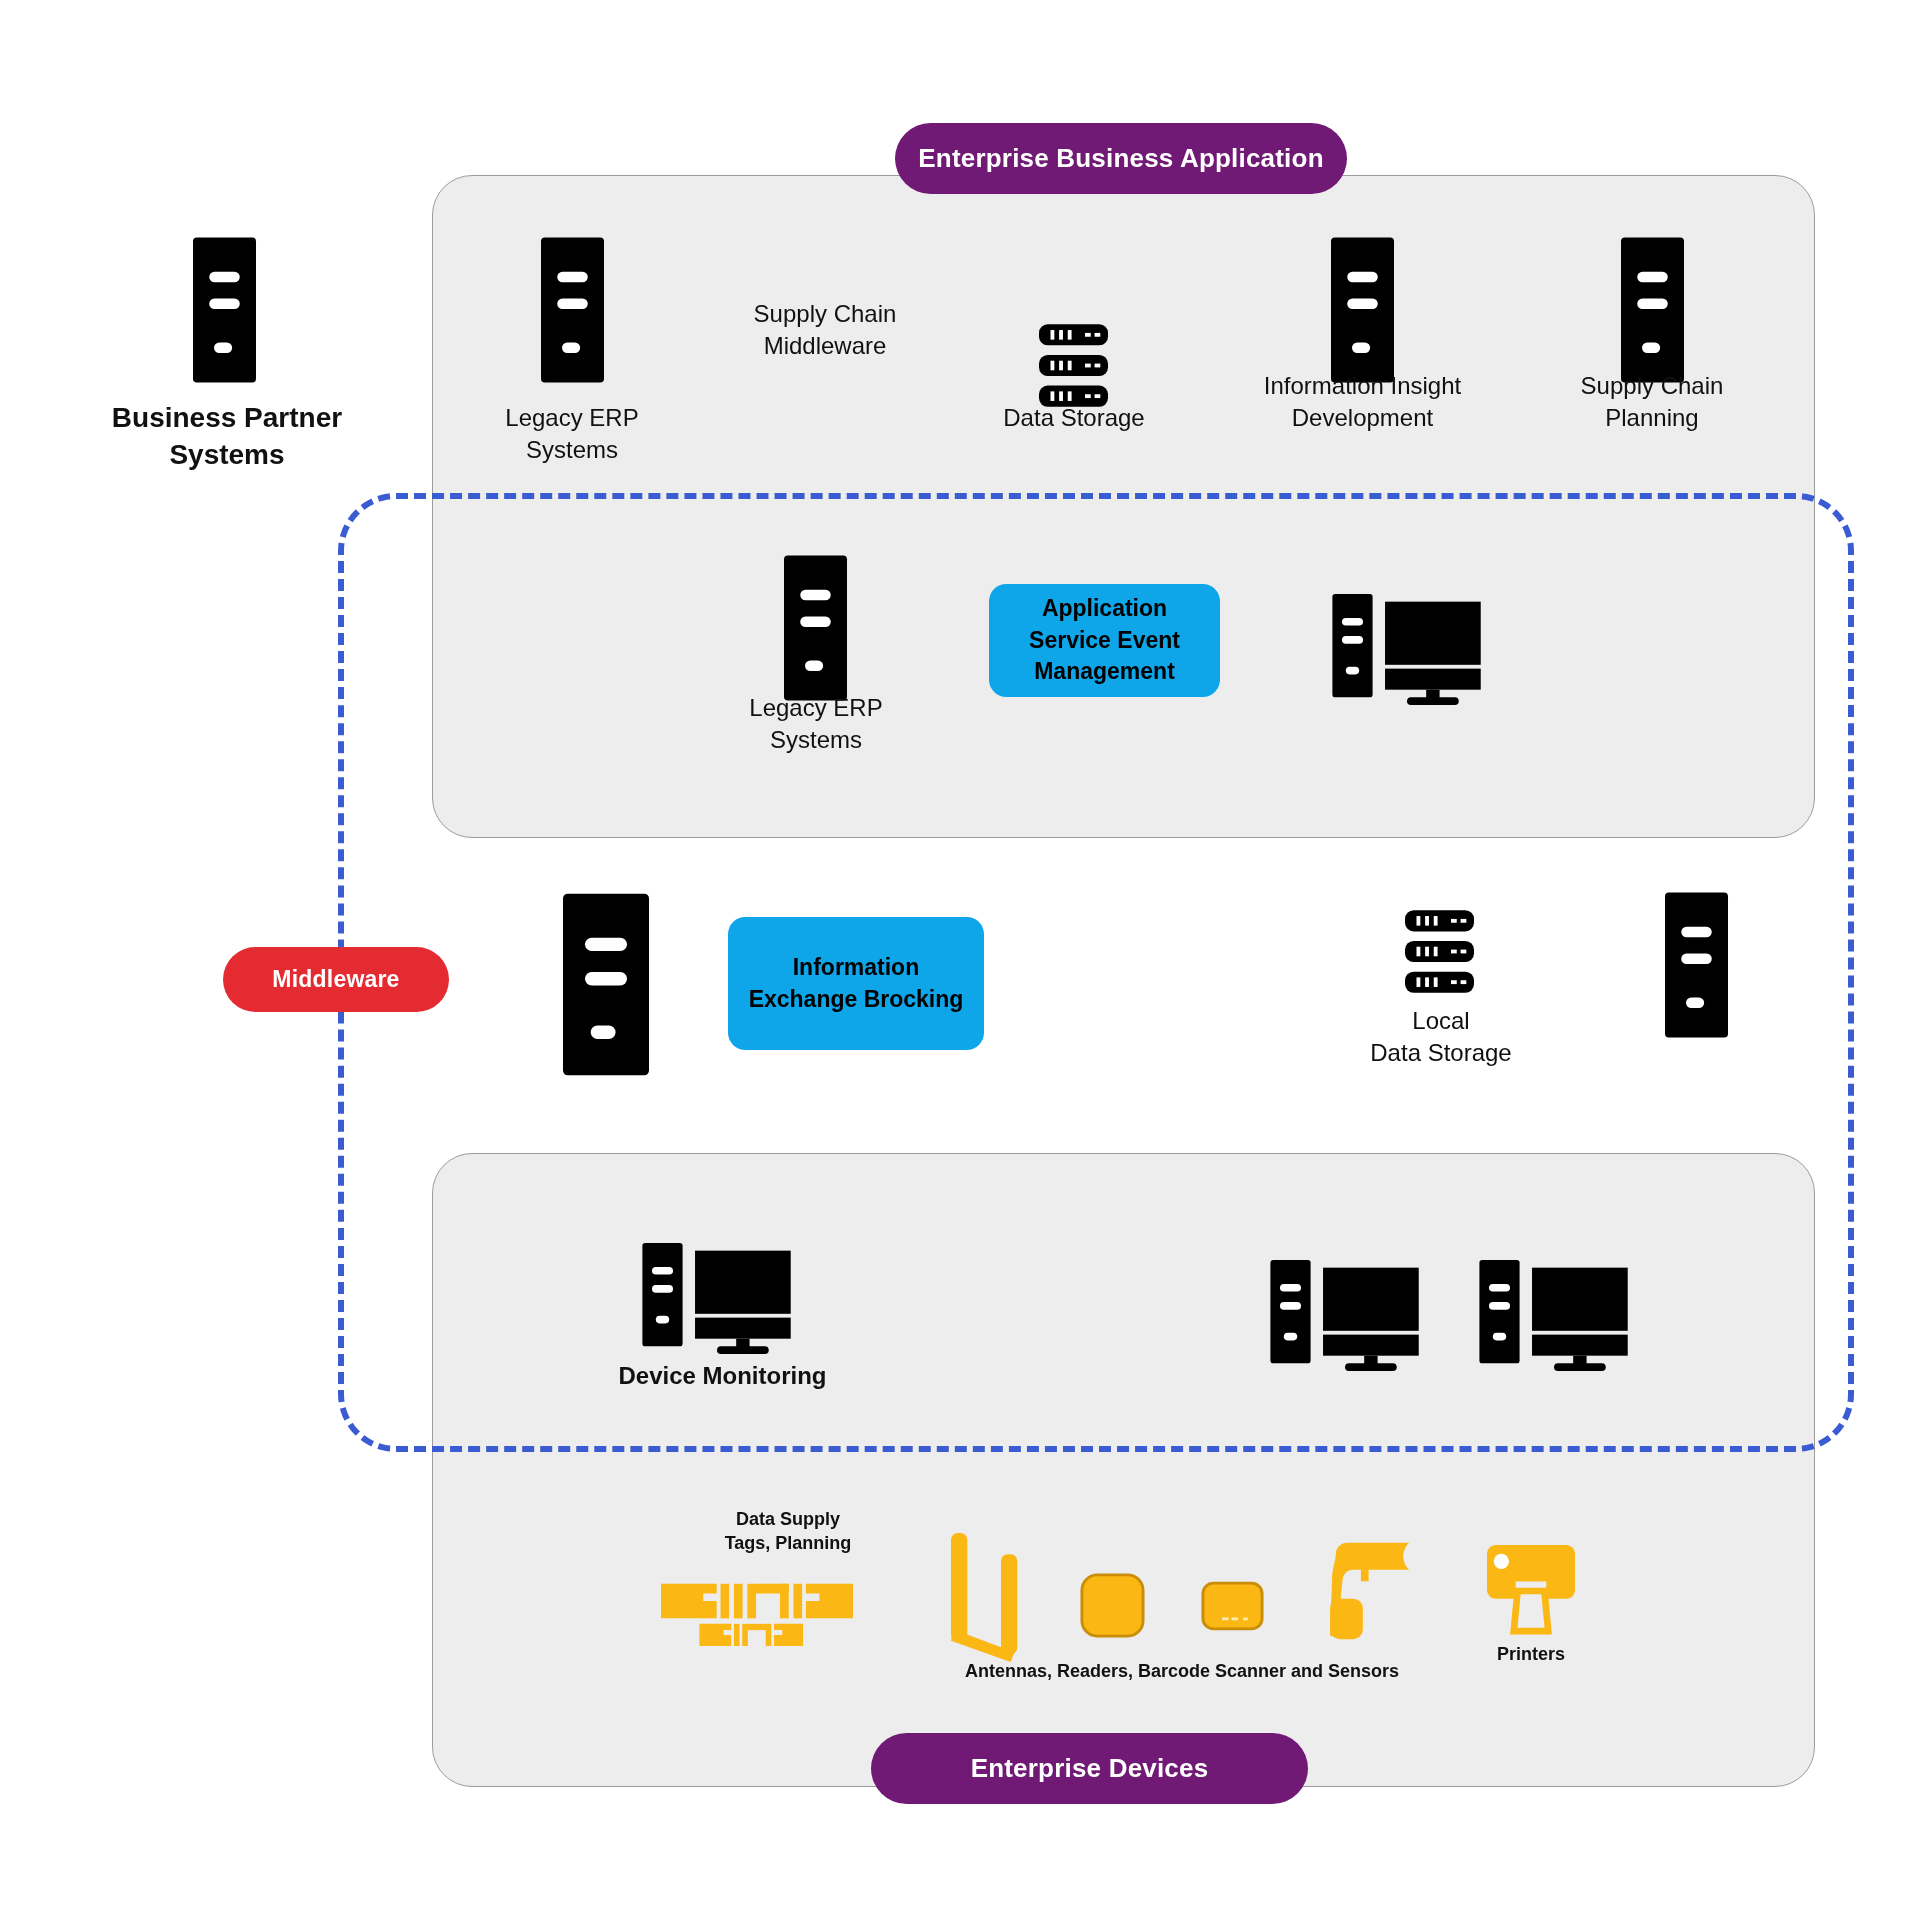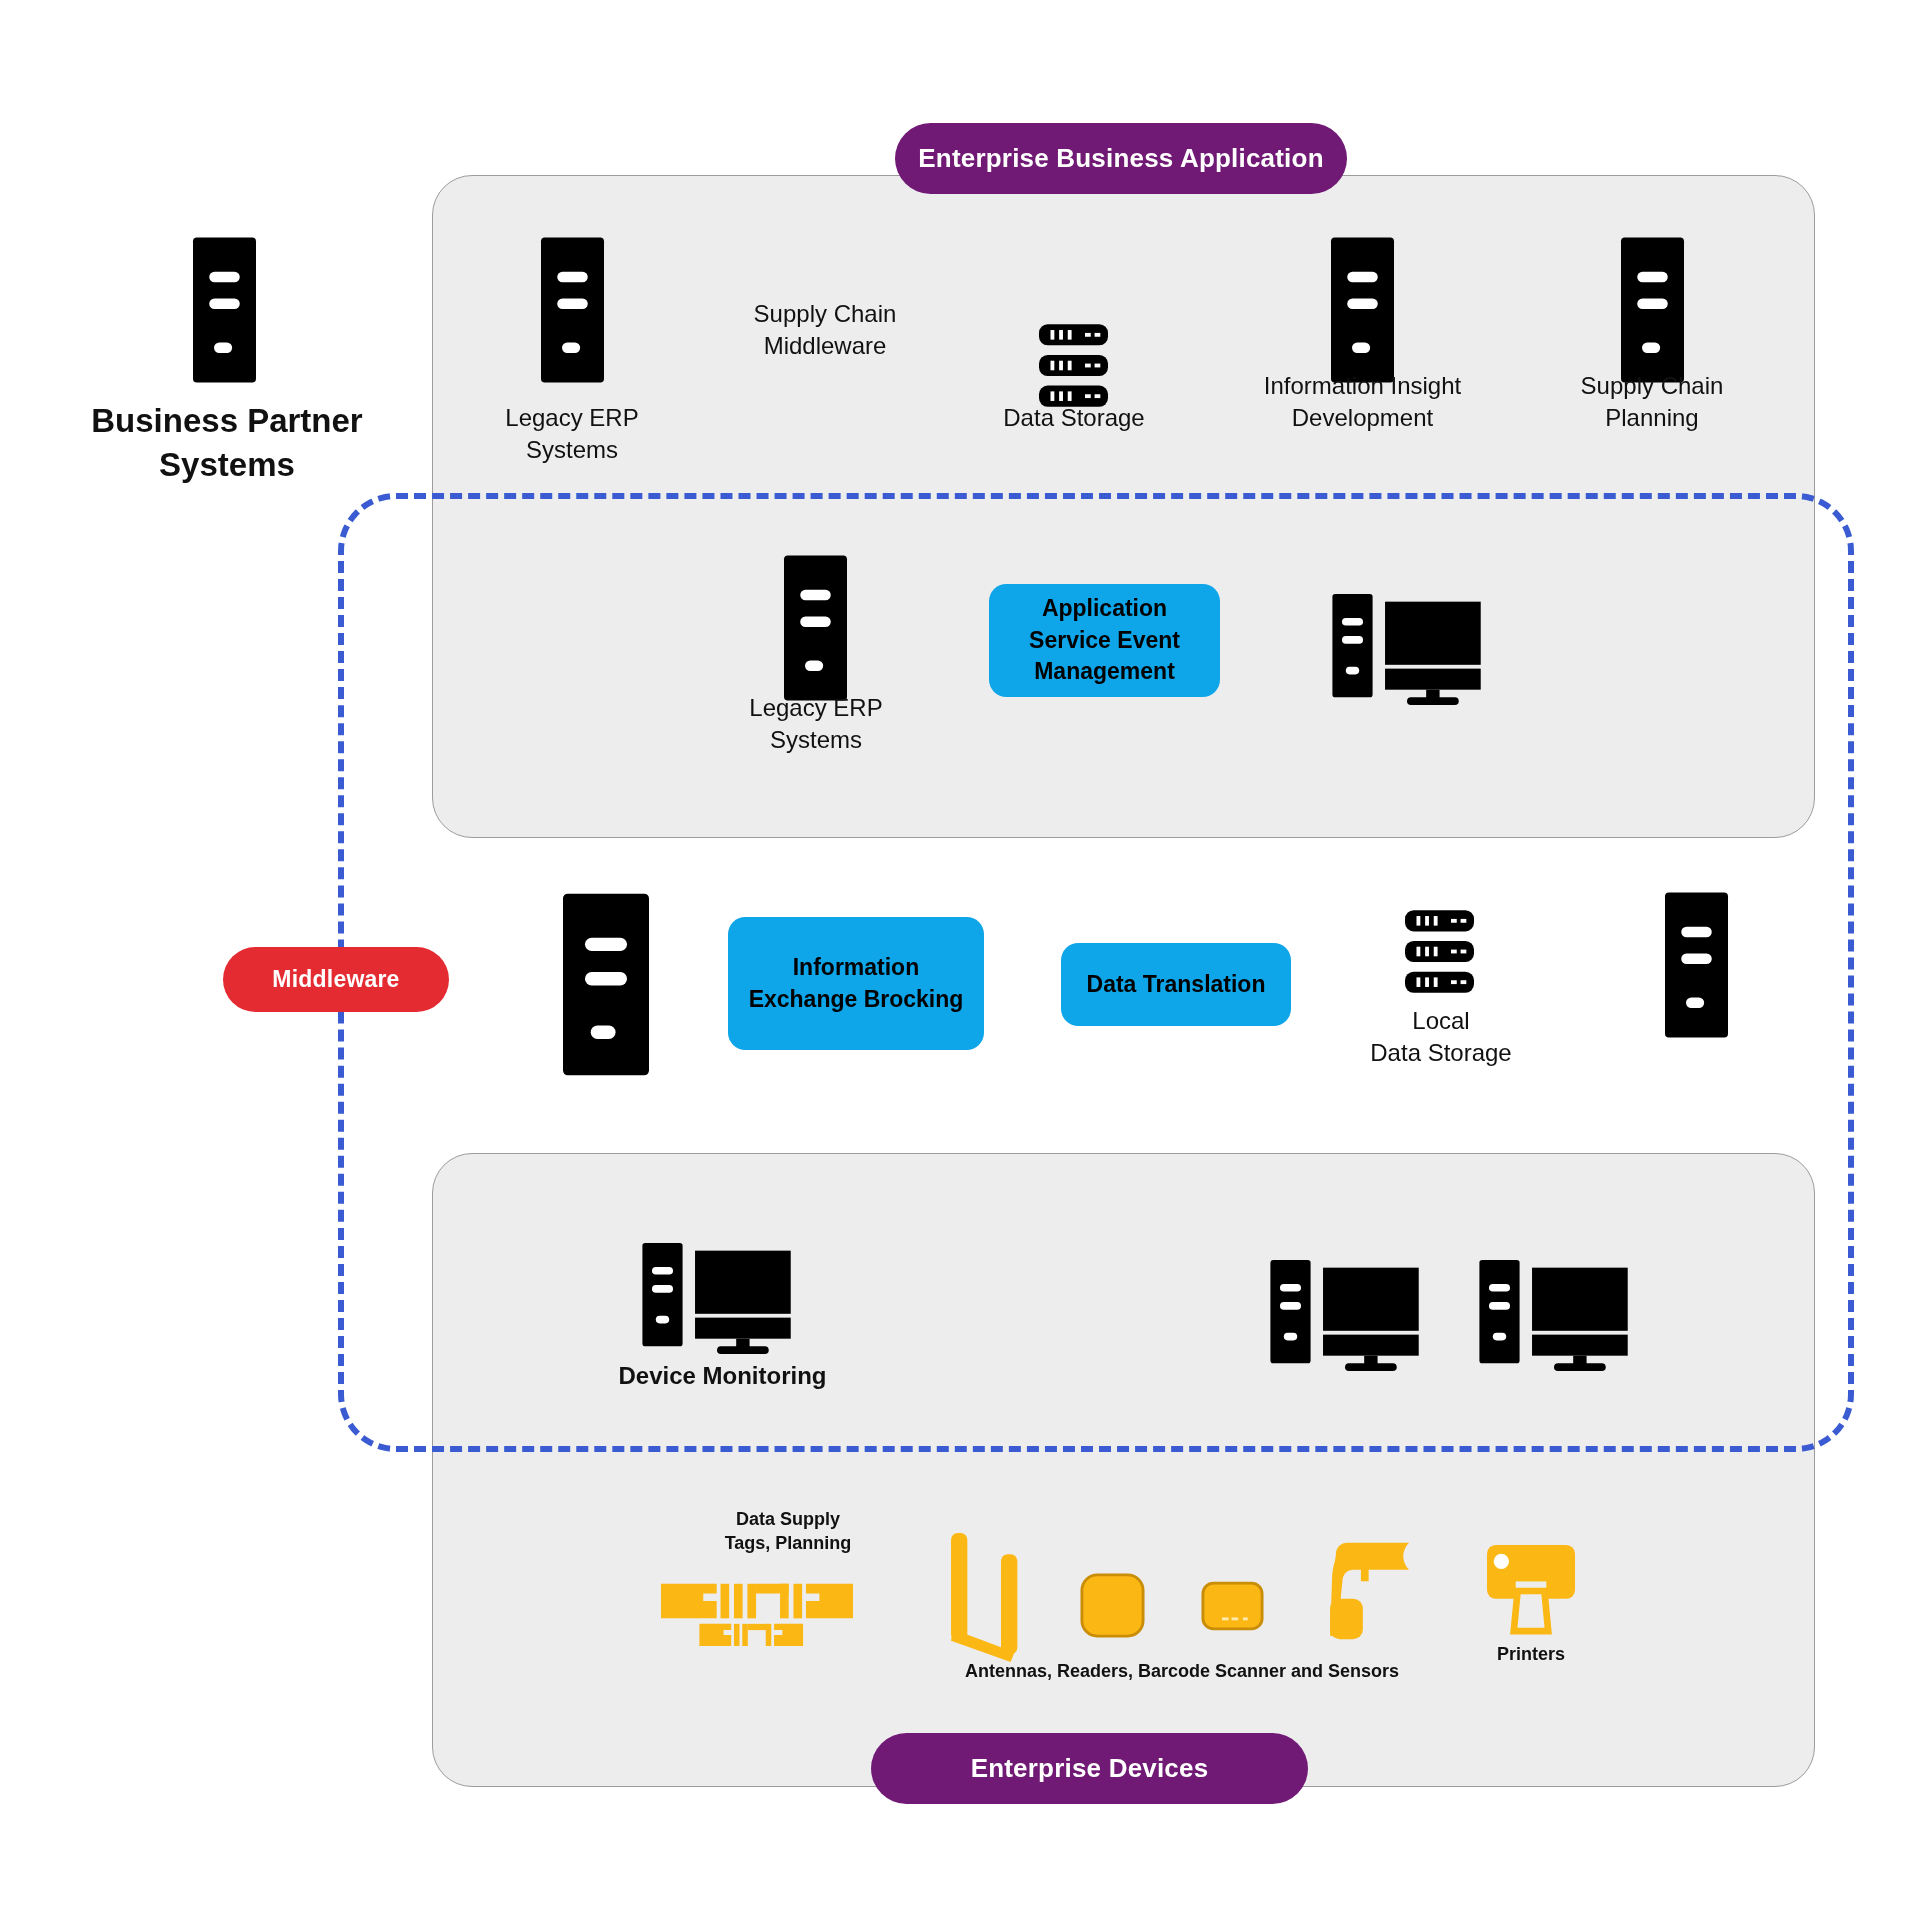--- a/index.html
+++ b/index.html
@@ -42,21 +42,21 @@
   </div>
 
   <div class="icon" style="left:193px;top:237px;">
     <svg width="63" height="146" viewBox="0 0 66 152" aria-hidden="true">
       <rect x="0" y="0" width="66" height="152" rx="4" fill="#000"></rect>
       <rect x="17" y="36" width="32" height="11" rx="5.5" fill="#fff"></rect>
       <rect x="17" y="64" width="32" height="11" rx="5.5" fill="#fff"></rect>
       <rect x="22" y="110" width="19" height="11" rx="5.5" fill="#fff"></rect>
     </svg>
   </div>
-  <div class="lbl bold" style="left:54px;top:399px;width:346px;font-size:33px;">
+  <div class="lbl bold" style="left:54px;top:399px;width:346px;font-size:28px;">
     <div>Business Partner</div>
     <div>Systems</div>
   </div>
 
   <div class="icon" style="left:541px;top:237px;">
     <svg width="63" height="146" viewBox="0 0 66 152">
       <rect x="0" y="0" width="66" height="152" rx="4" fill="#000"></rect>
       <rect x="17" y="36" width="32" height="11" rx="5.5" fill="#fff"></rect>
       <rect x="17" y="64" width="32" height="11" rx="5.5" fill="#fff"></rect>
       <rect x="22" y="110" width="19" height="11" rx="5.5" fill="#fff"></rect>
@@ -171,23 +171,20 @@
     </svg>
   </div>
 
   <div class="ybox" style="left:728px;top:917px;width:256px;height:133px;font-size:23px;">
     <div>
       <div>Information</div>
       <div>Exchange Brocking</div>
     </div>
   </div>
 
-  <div class="ybox" style="left:1061px;top:943px;width:230px;height:83px;font-size:23px;">
-    <div>Data Translation</div>
-  </div>
 
   <div class="icon" style="left:1405px;top:910px;">
     <svg width="69" height="83" viewBox="0 0 72 86">
       <g fill="#000">
         <rect x="0" y="0" width="72" height="22" rx="9"></rect>
         <rect x="0" y="32" width="72" height="22" rx="9"></rect>
         <rect x="0" y="64" width="72" height="22" rx="9"></rect>
       </g>
       <g fill="#fff">
         <rect x="12" y="6" width="4" height="10"></rect>

